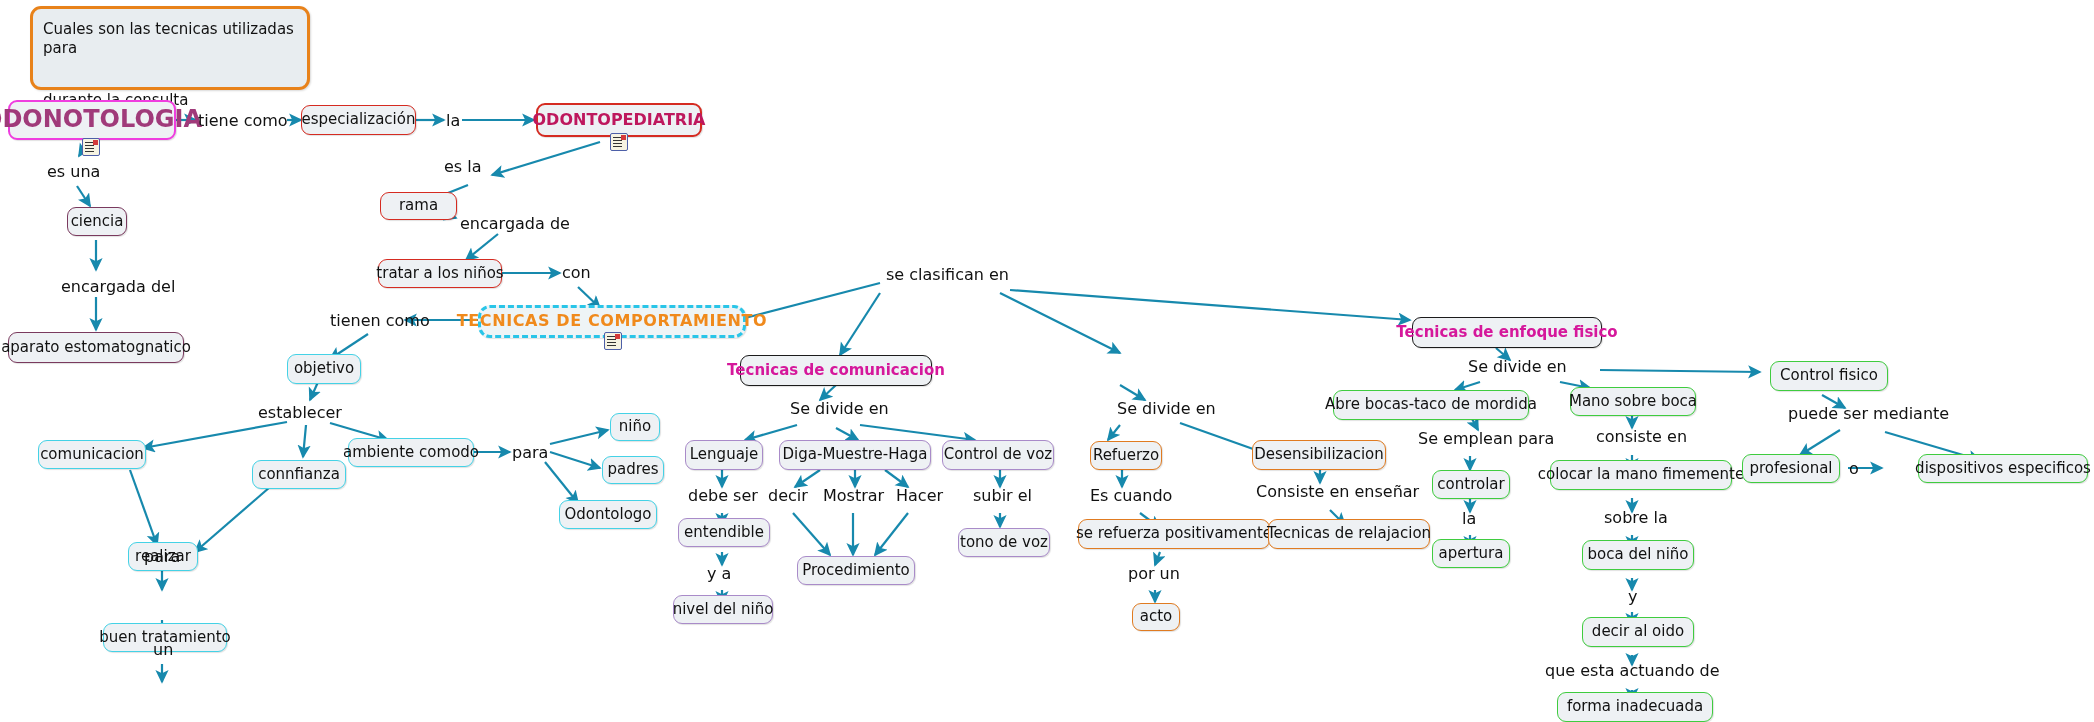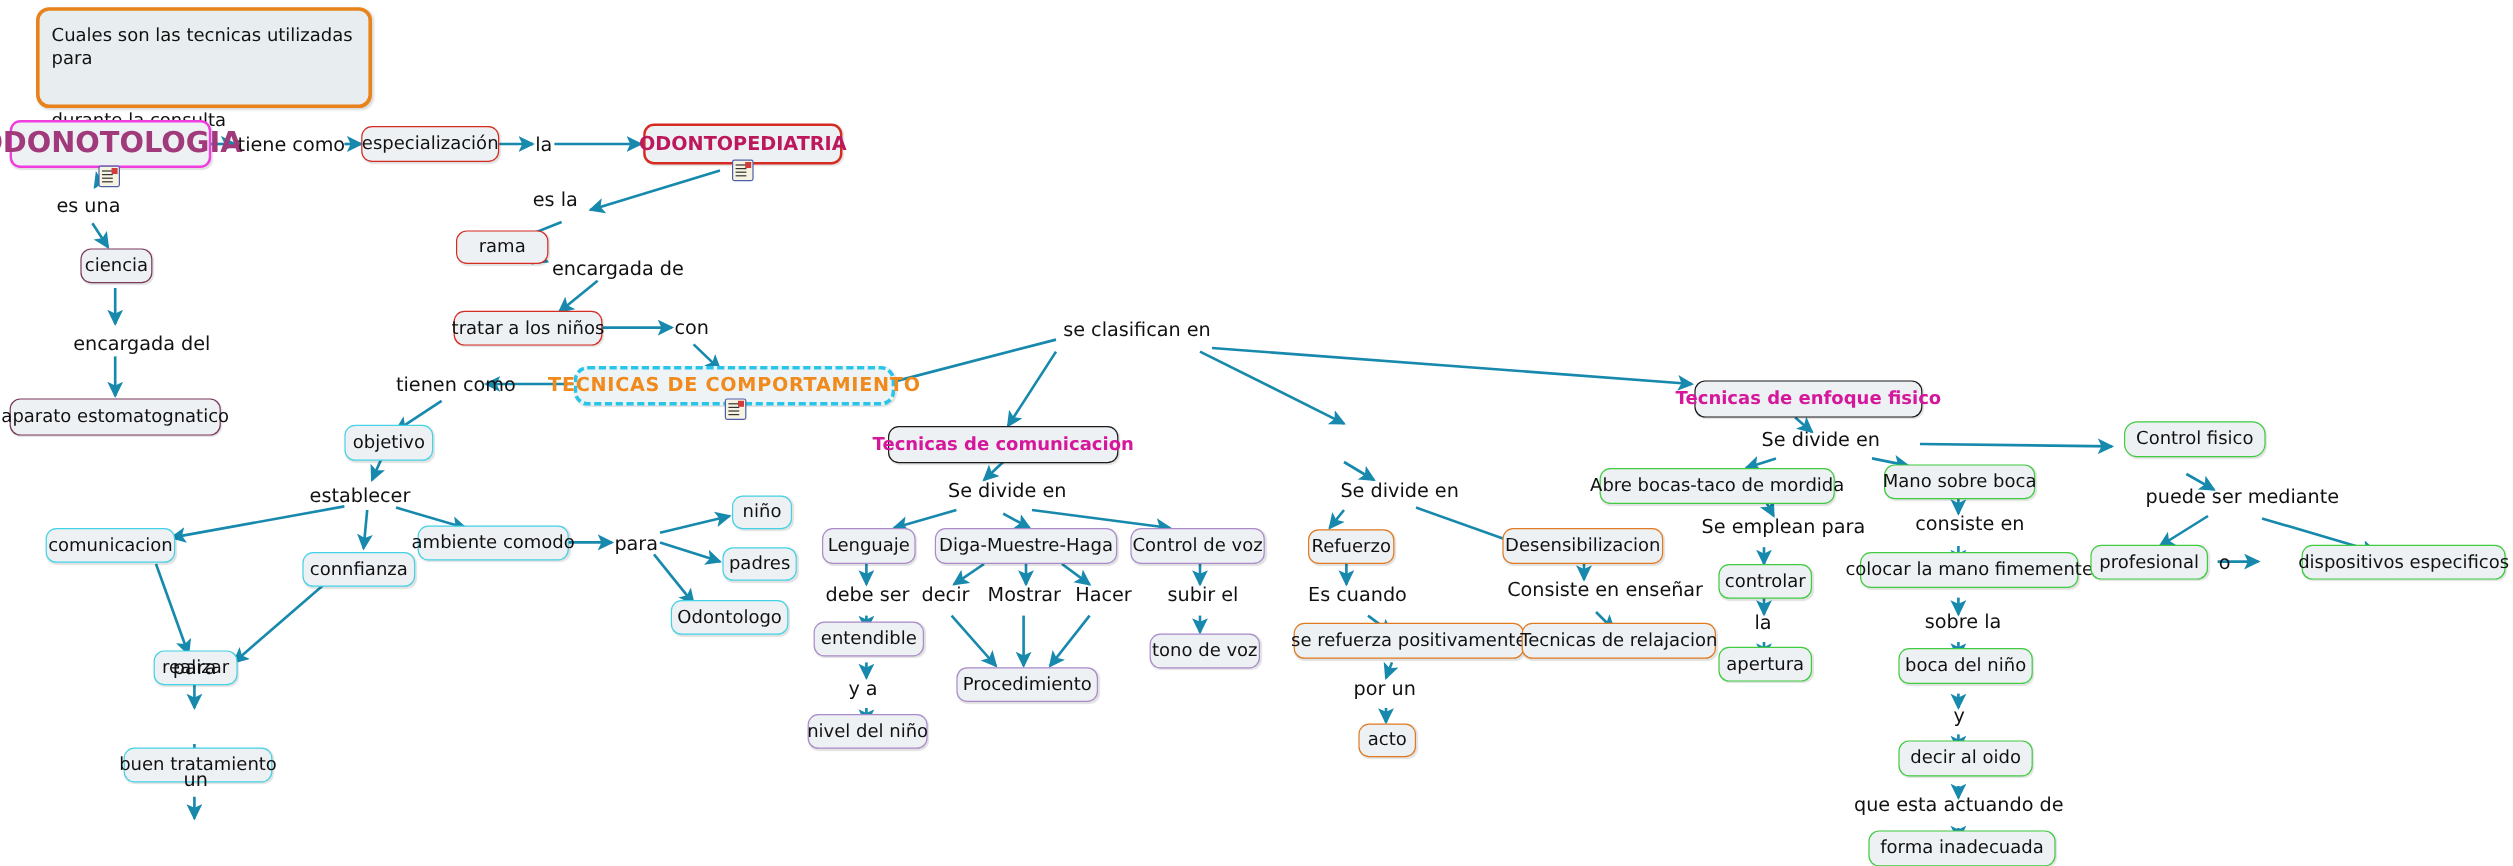--- a/index.html
+++ b/index.html
@@ -389,21 +389,21 @@
   </div>
 
   <div class="node c-green" style="left:1582px;top:617px;width:112px;height:30px;">
     <span>decir al oido</span>
   </div>
 
   <div class="node c-green" style="left:1557px;top:692px;width:156px;height:30px;">
     <span>forma inadecuada</span>
   </div>
 
-  <div class="node c-green" style="left:1770px;top:351px;width:118px;height:30px;border-radius:11px;">
+  <div class="node c-green" style="left:1770px;top:361px;width:118px;height:30px;">
     <span>Control fisico</span>
   </div>
 
   <div class="node c-green" style="left:1742px;top:454px;width:98px;height:29px;">
     <span>profesional</span>
   </div>
 
   <div class="node c-green" style="left:1918px;top:454px;width:170px;height:29px;">
     <span>dispositivos especificos</span>
   </div>

